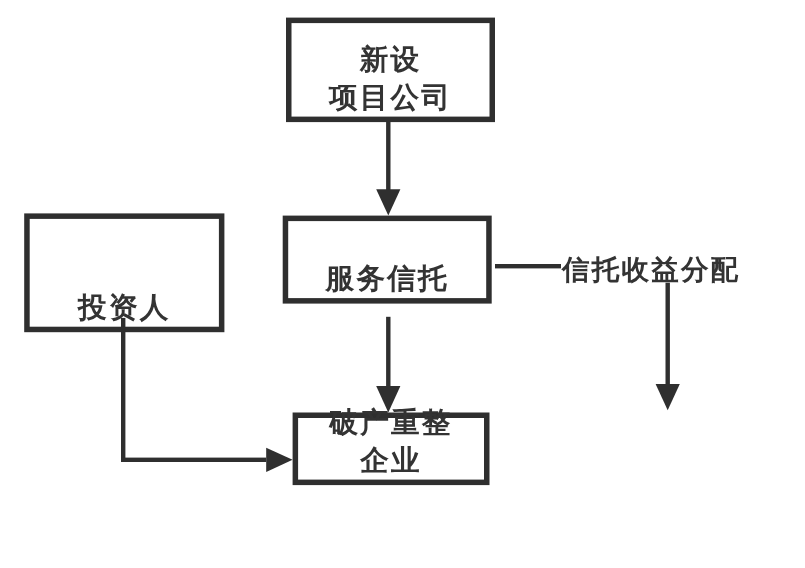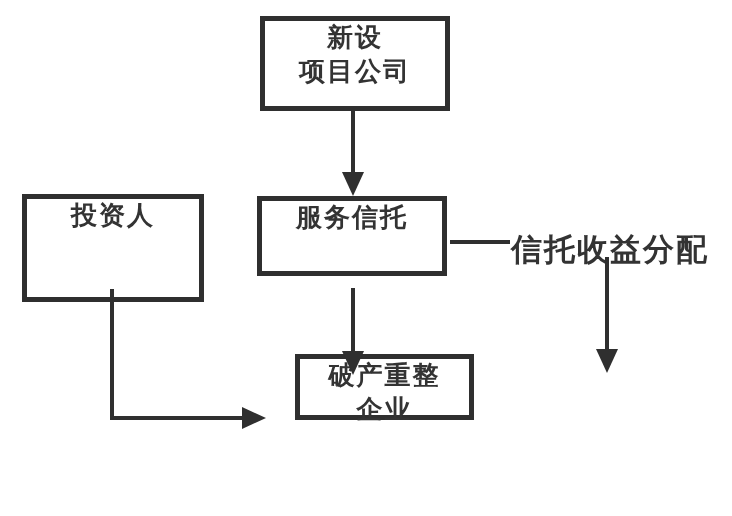--- a/index.html
+++ b/index.html
@@ -14,21 +14,21 @@
     background: #ffffff;
     font-family: "Liberation Sans", "DejaVu Sans", sans-serif;
     overflow: hidden;
   }
   .node {
     position: absolute;
     box-sizing: border-box;
     border: 5px solid #2f2f2f;
     background: #ffffff;
     display: flex;
-    align-items: flex-start;
+    align-items: flex-end;
     justify-content: center;
     text-align: center;
   }
   .node .label {
     font-size: 26px;
     font-weight: bold;
     color: #333333;
     line-height: 1.3;
     white-space: pre-line;
     letter-spacing: 2px;
@@ -48,32 +48,32 @@
   .arrowhead-right {
     position: absolute;
     width: 0;
     height: 0;
     border-top: 11px solid transparent;
     border-bottom: 11px solid transparent;
     border-left: 24px solid #2f2f2f;
   }
   .edge-label {
     position: absolute;
-    font-size: 31px;
+    font-size: 25px;
     font-weight: bold;
     color: #333333;
     letter-spacing: 2px;
     white-space: nowrap;
     text-align: center;
   }
   
   .node-a { left: 260px; top: 16px;  width: 190px; height: 95px; }
   .node-b { left: 257px; top: 196px; width: 190px; height: 80px; }
   .node-c { left: 22px;  top: 194px; width: 182px; height: 108px; }
-  .node-d { left: 266px; top: 354px; width: 179px; height: 66px; margin-left: 29px; }
+  .node-d { left: 266px; top: 375px; width: 179px; height: 66px; }
   .node-e { left: 512px; top: 373px; width: 190px; height: 92px; }
   
   .line-a-b          { left: 351px; top: 110px; width: 4px;  height: 64px; }
   .head-a-b          { left: 342px; top: 172px; }
   .line-b-d          { left: 351px; top: 288px; width: 4px;  height: 65px; }
   .head-b-d          { left: 342px; top: 351px; }
   .line-b-label      { left: 450px; top: 240px; width: 60px; height: 4px; }
   .label-trust       { left: 511px; top: 229px; }
   .line-label-e      { left: 605px; top: 257px; width: 4px;  height: 94px; }
   .head-label-e      { left: 596px; top: 349px; }

